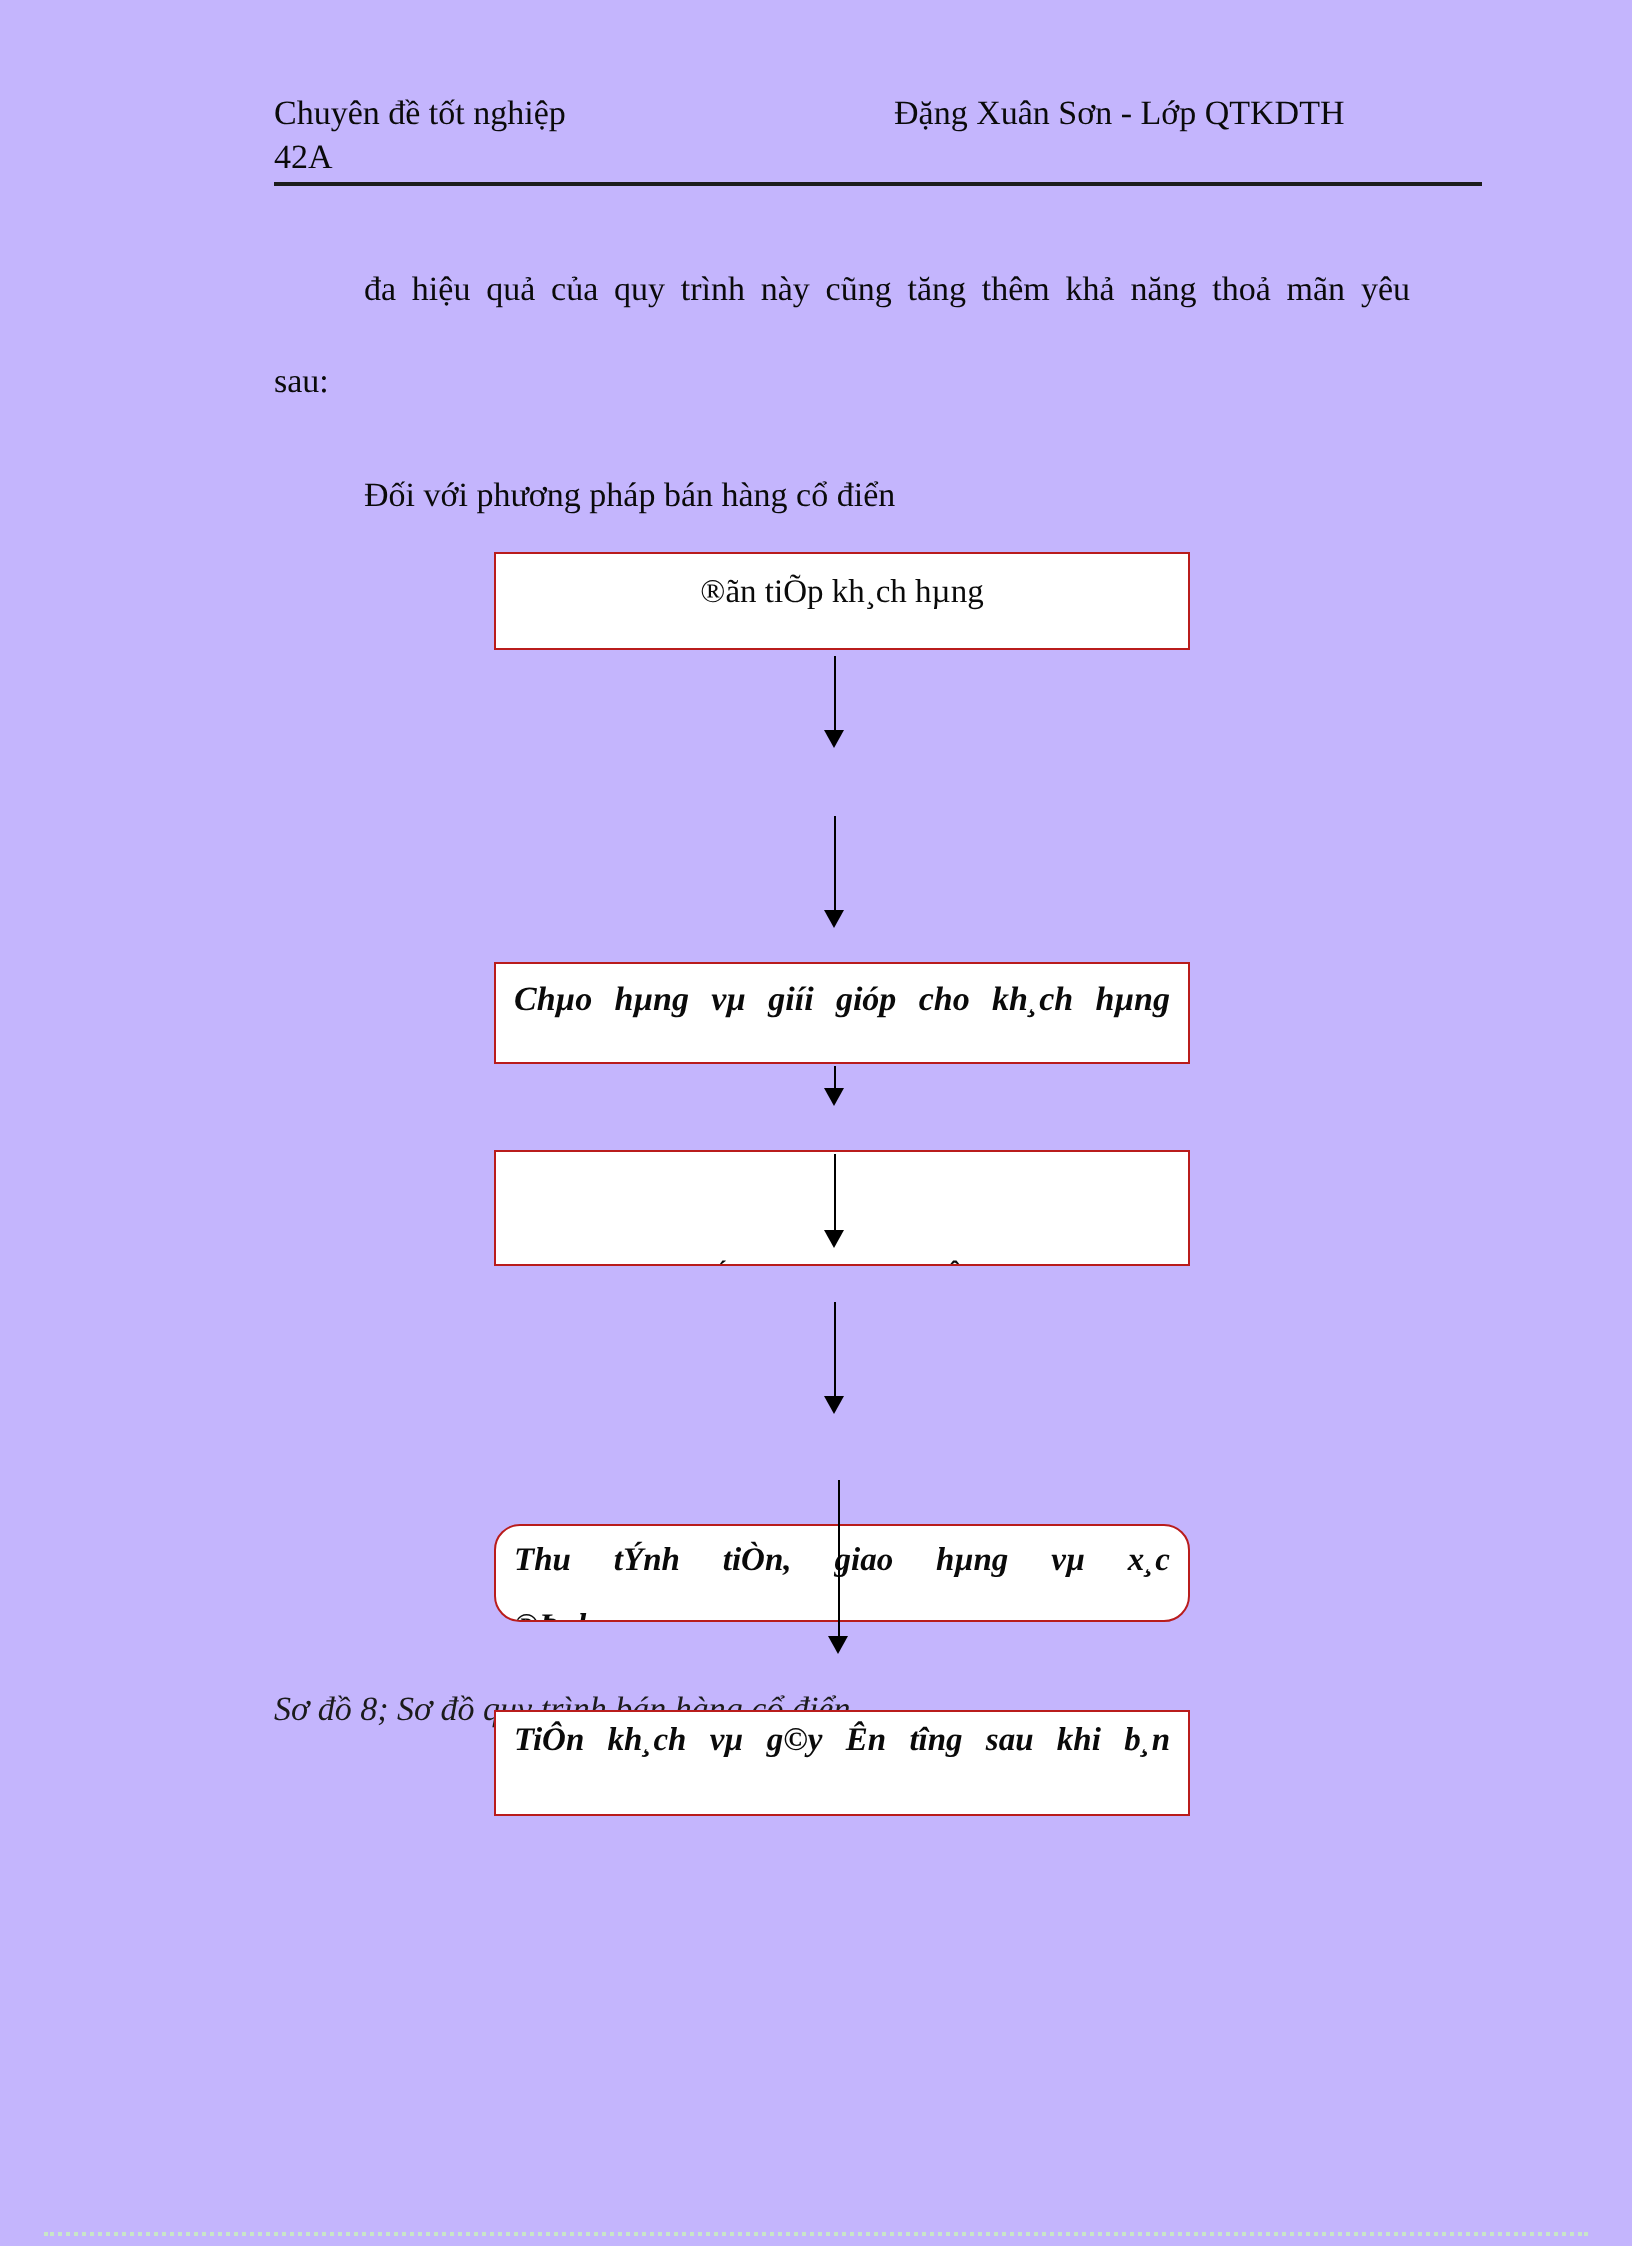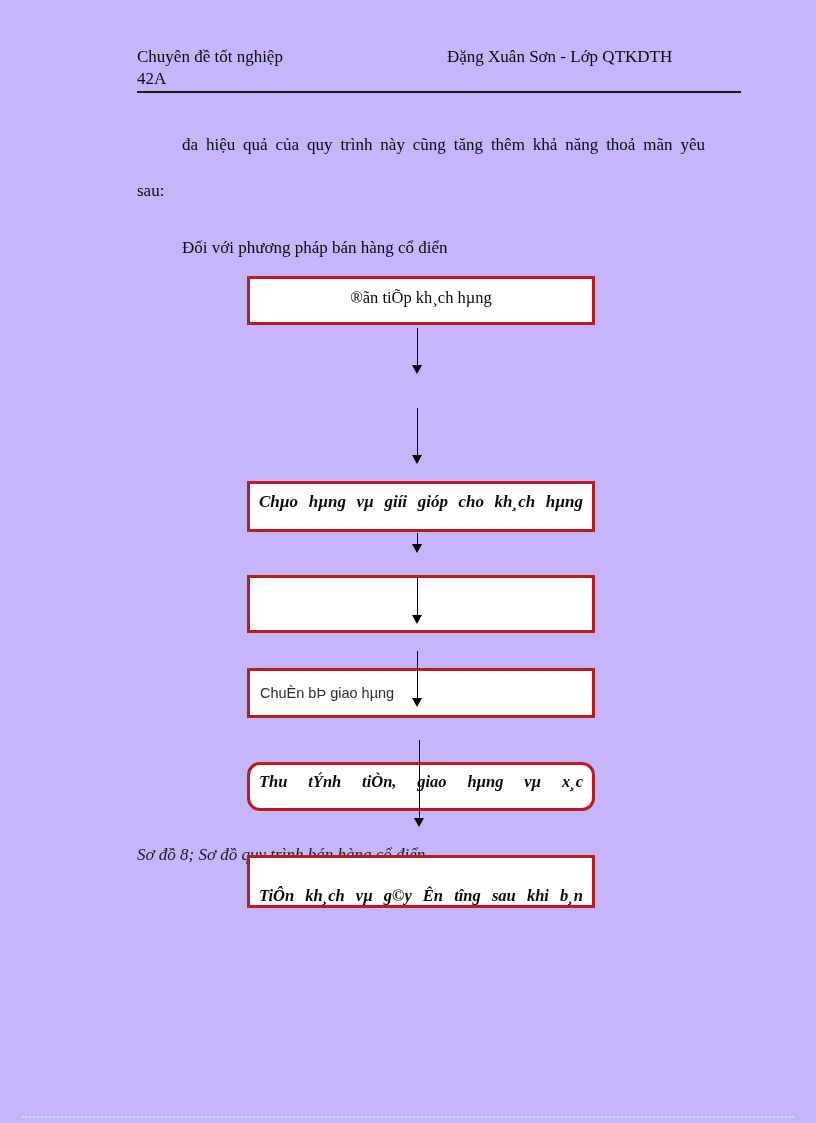--- a/index.html
+++ b/index.html
@@ -15,21 +15,21 @@
   
   .hdr{font-size:17px;line-height:22px;white-space:nowrap;}
   .rule{background:#1c1c1c;height:2px;}
   
   .para{width:568px;font-size:17px;line-height:33px;}
   .jline{text-align:justify;text-align-last:justify;}
   .indent{text-indent:45px;margin-top:20px;}
   
   .fbox{
     left:247px;width:348px;
-    border:3px solid #b91c1c;background:#ffffff;
+    border:1px solid #b91c1c;background:#ffffff;
     box-sizing:border-box;overflow:hidden;
   }
   .serif-center{font-size:16.5px;text-align:center;padding-top:9px;}
   .sans-left{
     font-family:"Liberation Sans","DejaVu Sans",sans-serif;
     font-size:14.5px;color:#2d2d2d;
     display:flex;align-items:center;padding-left:10px;
   }
   .bi{font-weight:bold;font-style:italic;}
   .bi-line{font-size:17px;padding:8px 9px 0 9px;text-align:justify;text-align-last:justify;}
@@ -70,30 +70,29 @@
   <div class="abs fbox serif-center" style="top:276px;height:49px;">®ãn tiÕp kh¸ch hµng</div>
 
 
   <div class="abs fbox bi bi-line" style="top:481px;height:51px;">Chµo hµng vµ giíi gióp cho kh¸ch hµng</div>
 
   <div class="abs fbox two-line" style="top:575px;height:58px;">
     <div class="l1">Híng  dÉn gióp ®ì vµ t  vÊn</div>
     
   </div>
 
-  <div class="abs fbox sans-left" style="top:668px;height:50px;">ChuÈn bÞ giao hµng</div>
 
   <div class="abs fbox bi" style="top:762px;height:49px;font-size:16.5px;border-radius:13px;">
     <div style="padding:7px 9px 0 9px;text-align:justify;text-align-last:justify;">Thu tÝnh tiÒn, giao hµng vµ x¸c</div>
     <div class="clip-l2">®Þnh</div>
   </div>
 
   <div class="abs caption" style="left:137px;top:845px;">Sơ đồ 8; Sơ đồ quy trình bán hàng cổ điển</div>
 
-  <div class="abs fbox bi bi-line z2" style="top:855px;height:53px;padding-top:28px;font-size:16.5px;">TiÔn kh¸ch vµ g©y Ên tîng  sau khi b¸n</div>
+  <div class="abs fbox bi bi-line z2" style="top:855px;height:53px;padding-top:4px;font-size:16.5px;">TiÔn kh¸ch vµ g©y Ên tîng  sau khi b¸n</div>
 
 
   <div class="arrow" style="left:412px;top:328px;height:46px;">
     <div class="shaft"></div>
     <div class="head"></div>
   </div>
   <div class="arrow" style="left:412px;top:408px;height:56px;">
     <div class="shaft"></div>
     <div class="head"></div>
   </div>

